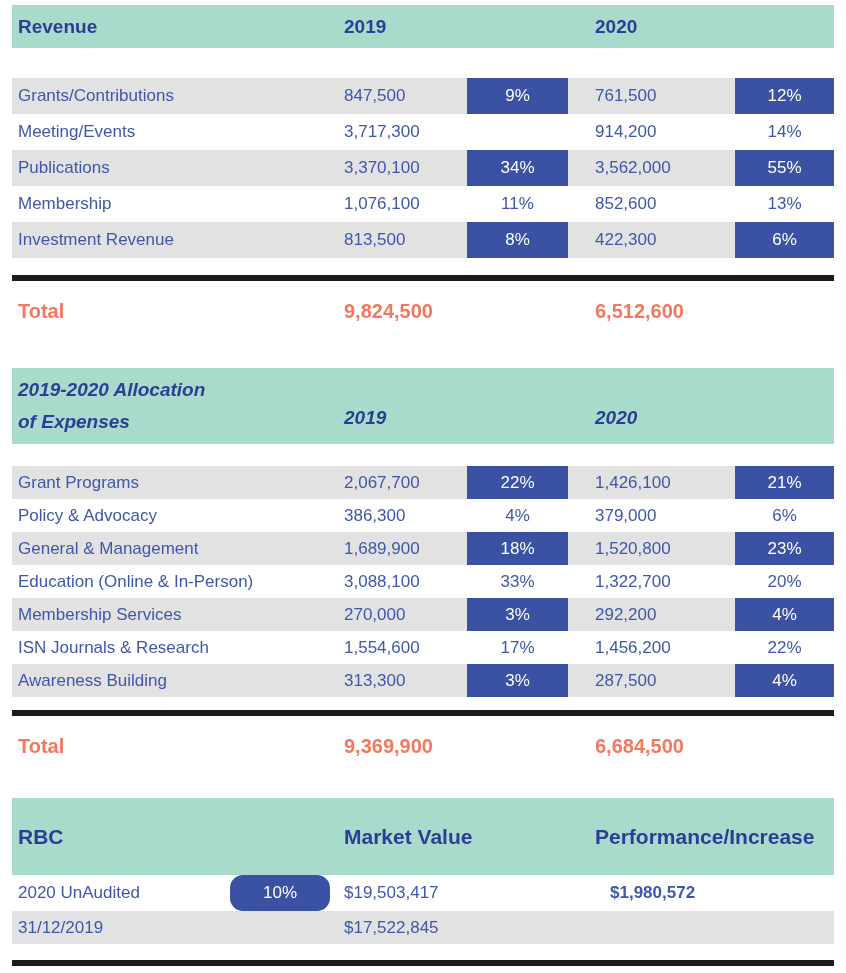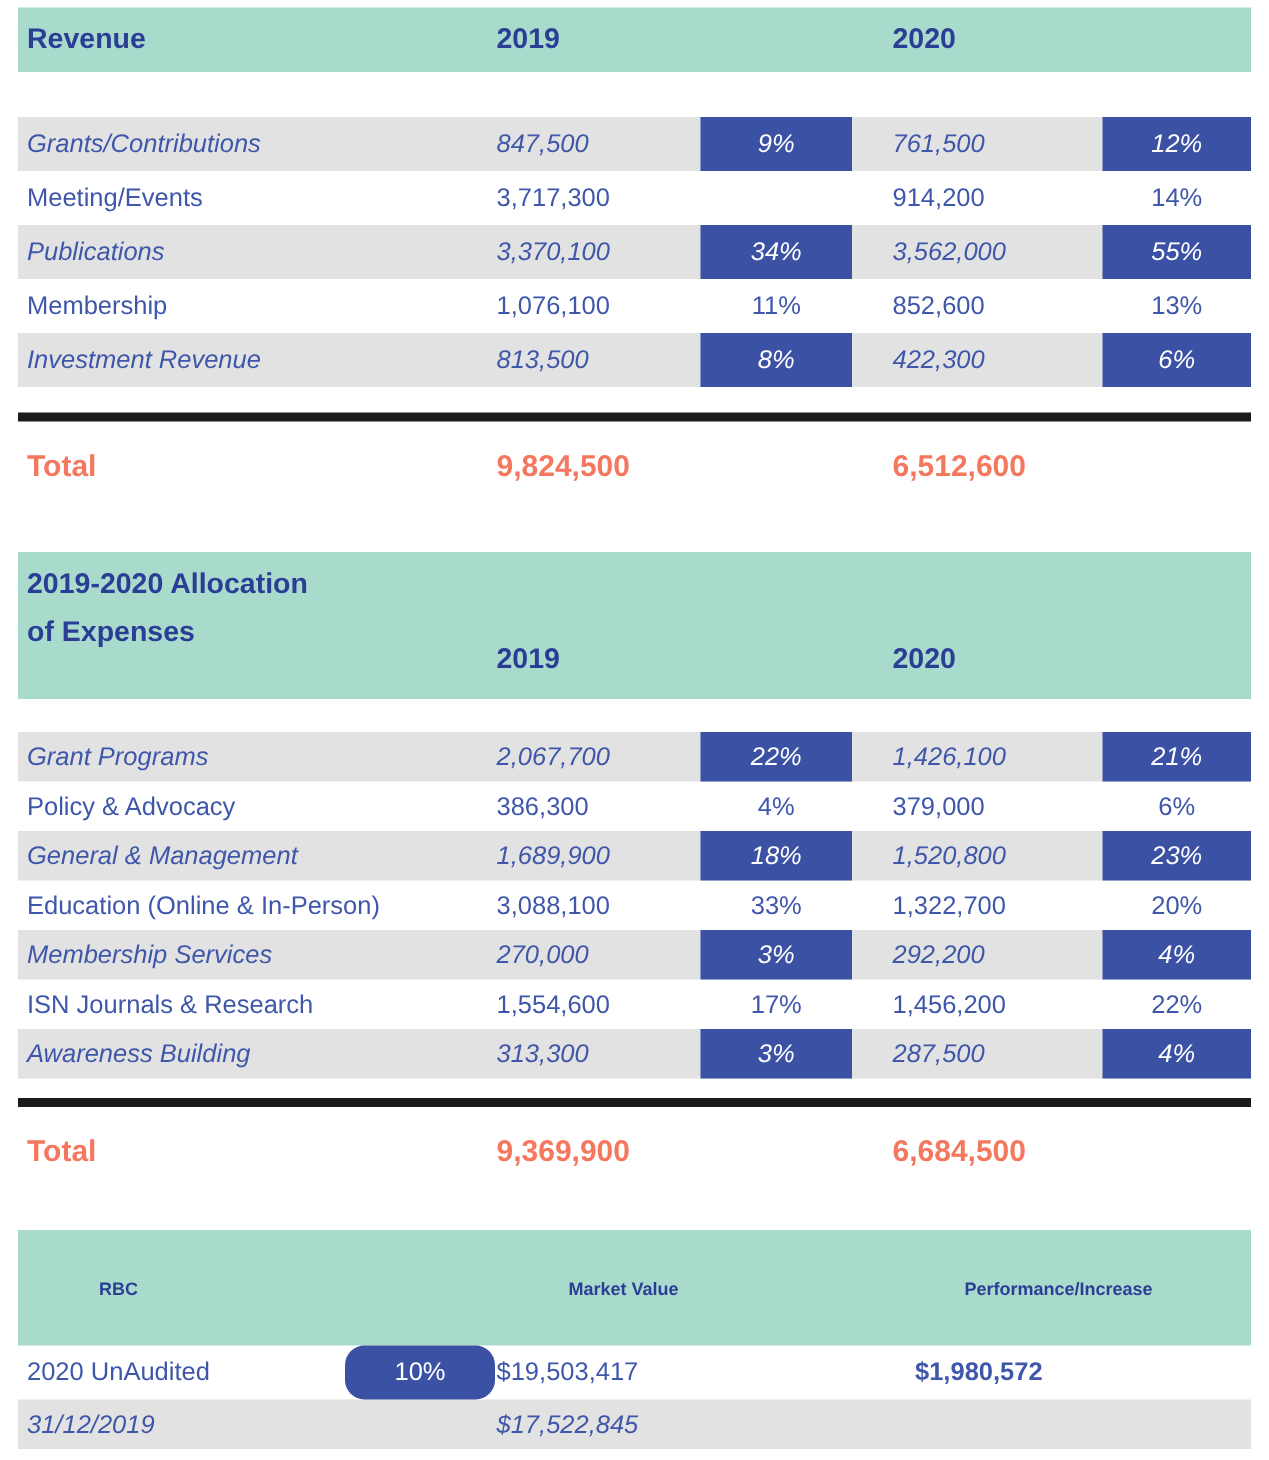--- a/index.html
+++ b/index.html
@@ -3,44 +3,44 @@
 <meta charset="utf-8">
 <style>
   * { margin:0; padding:0; box-sizing:border-box; }
   html,body { width:846px; height:973px; background:#ffffff; overflow:hidden;
               font-family:"Liberation Sans", sans-serif; }
   .page { position:relative; width:822px; margin:5px 12px 0 12px; }
 
   
   .thead { position:relative; background:var(--teal,#a9dbcd); color:var(--navy,#2b3e96); font-weight:bold;padding-left:10px; }
   .thead.h1 { height:43px; }
-  .thead.h2 { height:98px; }
+  .thead.h2 { height:76px;font-style:italic; }
   .thead.h3 { height:77px; }
   .thead .cell { position:absolute; top:0; bottom:0; display:flex; align-items:center; font-size:19px; }
 
   
   .c-label { left:6px; }
-  .c-v1 { left:319px; }
+  .c-v1 { left:332px; }
   .c-p1 { left:455px; width:101px; }
   .c-v2 { left:583px; }
   .c-p2 { left:723px; width:99px; }
 
   
   .h2 .c-label { top:6px; bottom:auto; display:block; line-height:32px; }
   .h2 .c-label span { display:block; }
   .h2 .c-v1, .h2 .c-v2 { top:auto; bottom:10px; height:32px; }
-  .h3 .cell { font-size:12px;margin-left:48px; }
+  .h3 .cell { font-size:21px; }
 
   
   .row { position:relative; height:36px; font-size:17px; color:var(--row-blue,#3f57aa); }
   .exp .row { height:33px; }
   .rbc .row-b { height:33px;padding-left:41px; }
   .row > span { position:absolute; top:0; bottom:0; display:flex; align-items:center; }
   .row .c-p1, .row .c-p2, .row .c-pr { justify-content:center; }
-  .row.gray { background:var(--gray,#e2e2e2);font-style:italic; }
+  .row.gray { background:var(--gray,#e2e2e2); }
   .badge { background:var(--box-blue,#3a51a4); color:#ffffff; top:-3px; bottom:-3px; z-index:2; }
   .c-pr { left:218px; width:100px;border-radius:13px; }
   .c-bold { font-weight:bold;margin-left:15px; }
 
   .gap30 { height:30px; } .gap17 { height:17px; } .gap22 { height:22px; }
   .gap13 { height:13px; } .gap39 { height:39px; } .gap34 { height:34px; } .gap16 { height:16px; }
   .divider { height:6px; background:var(--line-black,#1b1b1b); }
 
   
   .total { position:relative; height:36px; margin-top:12px; color:var(--coral,#f4775e);

